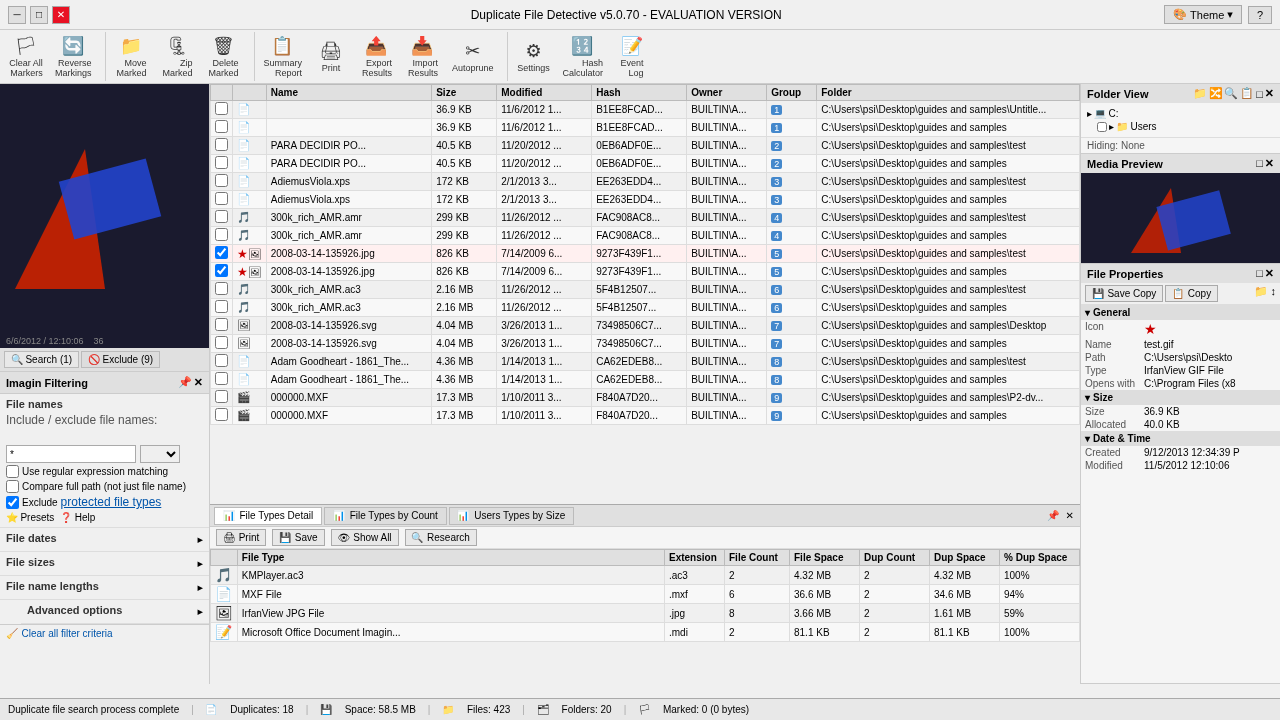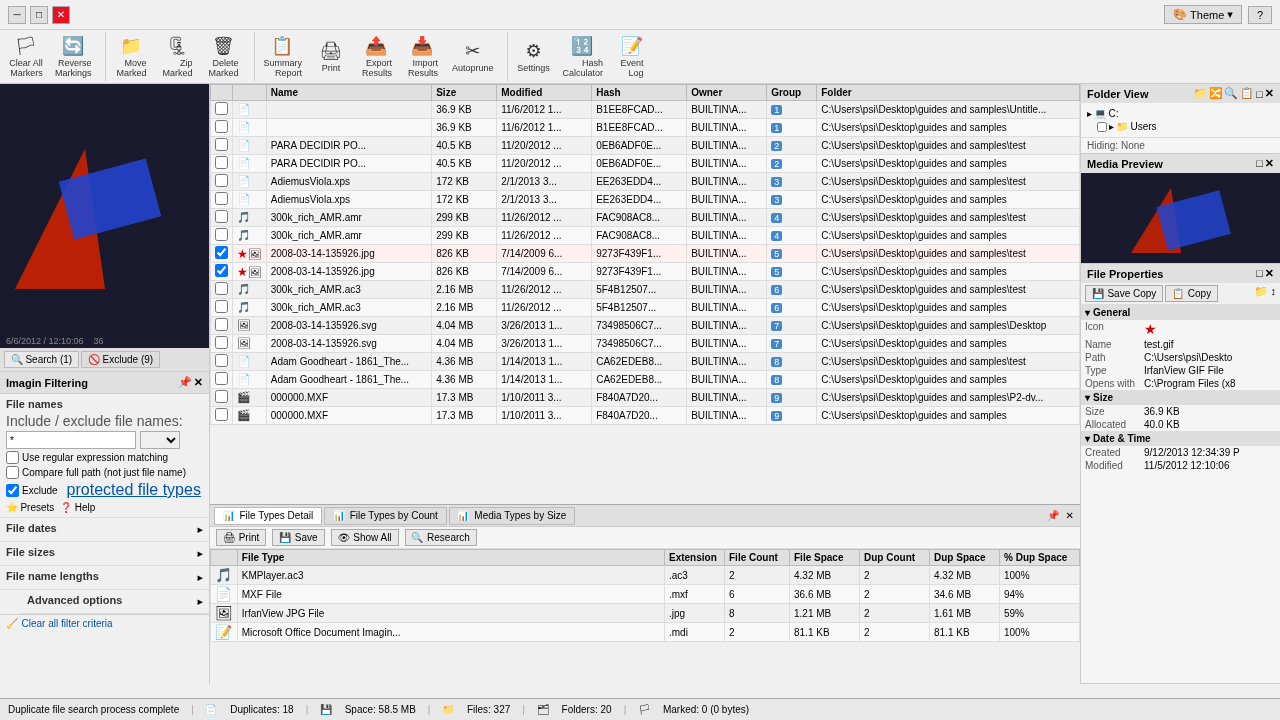--- a/index.html
+++ b/index.html
@@ -18,21 +18,21 @@
     
     .left-panel { width: 210px; background: #f0f0f0; border-right: 1px solid #ccc; display: flex; flex-direction: column; overflow: hidden; }
     .left-top { height: 250px; background: #1a1a2e; display: flex; align-items: center; justify-content: center; overflow: hidden; }
     .search-filter-header { display: flex; align-items: center; justify-content: space-between; padding: 4px 6px; background: #e0e0e0; border-bottom: 1px solid #ccc; font-weight: bold; font-size: 11px; }
     .filter-section { padding: 4px 6px; border-bottom: 1px solid #ddd; }
     .filter-section-title { font-weight: bold; margin-bottom: 3px; color: #333; }
     .filter-input-row { display: flex; align-items: center; gap: 4px; margin-bottom: 2px; }
     .filter-input { width: 130px; height: 18px; border: 1px solid #aaa; padding: 1px 3px; font-size: 10px; }
     .filter-dropdown { width: 40px; height: 18px; border: 1px solid #aaa; font-size: 10px; }
     .checkbox-row { display: flex; align-items: center; gap: 3px; margin-bottom: 2px; font-size: 10px; }
-    .filter-link { color: #0055aa; text-decoration: underline; cursor: pointer; font-size: 16px; margin-left: 6px; }
+    .filter-link { color: #0055aa; text-decoration: underline; cursor: pointer; font-size: 12px; }
     .more-link { padding: 4px 6px; color: #333; font-weight: bold; font-size: 11px; cursor: pointer; }
     .clear-filter { display: flex; align-items: center; gap: 3px; padding: 3px 6px; color: #0055aa; cursor: pointer; font-size: 10px; border-top: 1px solid #ccc; }
 
     
     .center-area { flex: 1; display: flex; flex-direction: column; overflow: hidden; }
 
     
     .results-table-wrap { flex: 1; overflow: auto; }
     table { width: 100%; border-collapse: collapse; font-size: 10px; }
     th { background: #e0e0e0; border: 1px solid #bbb; padding: 2px 4px; text-align: left; position: sticky; top: 0; z-index: 1; white-space: nowrap; }
@@ -89,20 +89,21 @@
   </style>
 </head>
 <body>
 
 <div class="title-bar">
   <div style="width:80px; display:flex; gap:4px;">
     <div class="title-btn">─</div>
     <div class="title-btn">□</div>
     <div class="title-btn" style="background:#e81123;color:#fff;">✕</div>
   </div>
+  <div class="title-bar-title">Duplicate File Detective v5.0.70 - EVALUATION VERSION</div>
   <div class="header-right">
     <div class="help-btn">
       <span>🎨</span>
       <span>Theme</span>
       <span>▾</span>
     </div>
     <div class="help-btn">?</div>
   </div>
 </div>
 
@@ -201,21 +202,21 @@
     <div class="search-filter-header">
       <span>Imagin Filtering</span>
       <div style="display:flex;gap:2px;">
         <span style="cursor:pointer;">📌</span>
         <span style="cursor:pointer;">✕</span>
       </div>
     </div>
 
     <div class="filter-section">
       <div class="filter-section-title">File names</div>
-      <div style="font-size:14px; color:#555; margin-bottom:2px;">Include / exclude file names:</div>
+      <div style="font-size:12px; color:#555; margin-bottom:18px;">Include / exclude file names:</div>
       <div class="filter-input-row">
         <input class="filter-input" type="text" value="*" style="">
         <select class="filter-dropdown">
           <option></option>
         </select>
       </div>
       <div class="checkbox-row">
         <input type="checkbox" style="">
         <span>Use regular expression matching</span>
       </div>
@@ -499,21 +500,21 @@
         <div class="bottom-tab active">
           <span>📊</span>
           <span>File Types Detail</span>
         </div>
         <div class="bottom-tab">
           <span>📊</span>
           <span>File Types by Count</span>
         </div>
         <div class="bottom-tab">
           <span>📊</span>
-          <span>Media Types by Size</span>
+          <span>Users Types by Size</span>
         </div>
         <div style="margin-left:auto; display:flex; gap:2px;">
           <div style="cursor:pointer; font-size:10px; padding:2px;">📌</div>
           <div style="cursor:pointer; font-size:10px; padding:2px;">✕</div>
         </div>
       </div>
 
       <div class="bottom-toolbar">
         <div class="bottom-tool-btn">
           <span>🖨</span>
@@ -566,21 +567,21 @@
       <td>36.6 MB</td>
       <td>2</td>
       <td>34.6 MB</td>
       <td>94%</td>
     </tr>
               <tr>
       <td><span class="ft-icon">🖼</span></td>
       <td>IrfanView JPG File</td>
       <td>.jpg</td>
       <td>8</td>
-      <td>1.21 MB</td>
+      <td>3.66 MB</td>
       <td>2</td>
       <td>1.61 MB</td>
       <td>59%</td>
     </tr>
               <tr>
       <td><span class="ft-icon">📝</span></td>
       <td>Microsoft Office Document Imagin...</td>
       <td>.mdi</td>
       <td>2</td>
       <td>81.1 KB</td>
@@ -728,20 +729,20 @@
 <div class="status-bar">
   <span>Duplicate file search process complete</span>
   <span class="status-sep">|</span>
   <span>📄</span>
   <span>Duplicates: 18</span>
   <span class="status-sep">|</span>
   <span>💾</span>
   <span>Space: 58.5 MB</span>
   <span class="status-sep">|</span>
   <span>📁</span>
-  <span>Files: 327</span>
+  <span>Files: 423</span>
   <span class="status-sep">|</span>
   <span>🗂</span>
   <span>Folders: 20</span>
   <span class="status-sep">|</span>
   <span>🏳</span>
   <span>Marked: 0 (0 bytes)</span>
 </div>
 
 </body></html>

